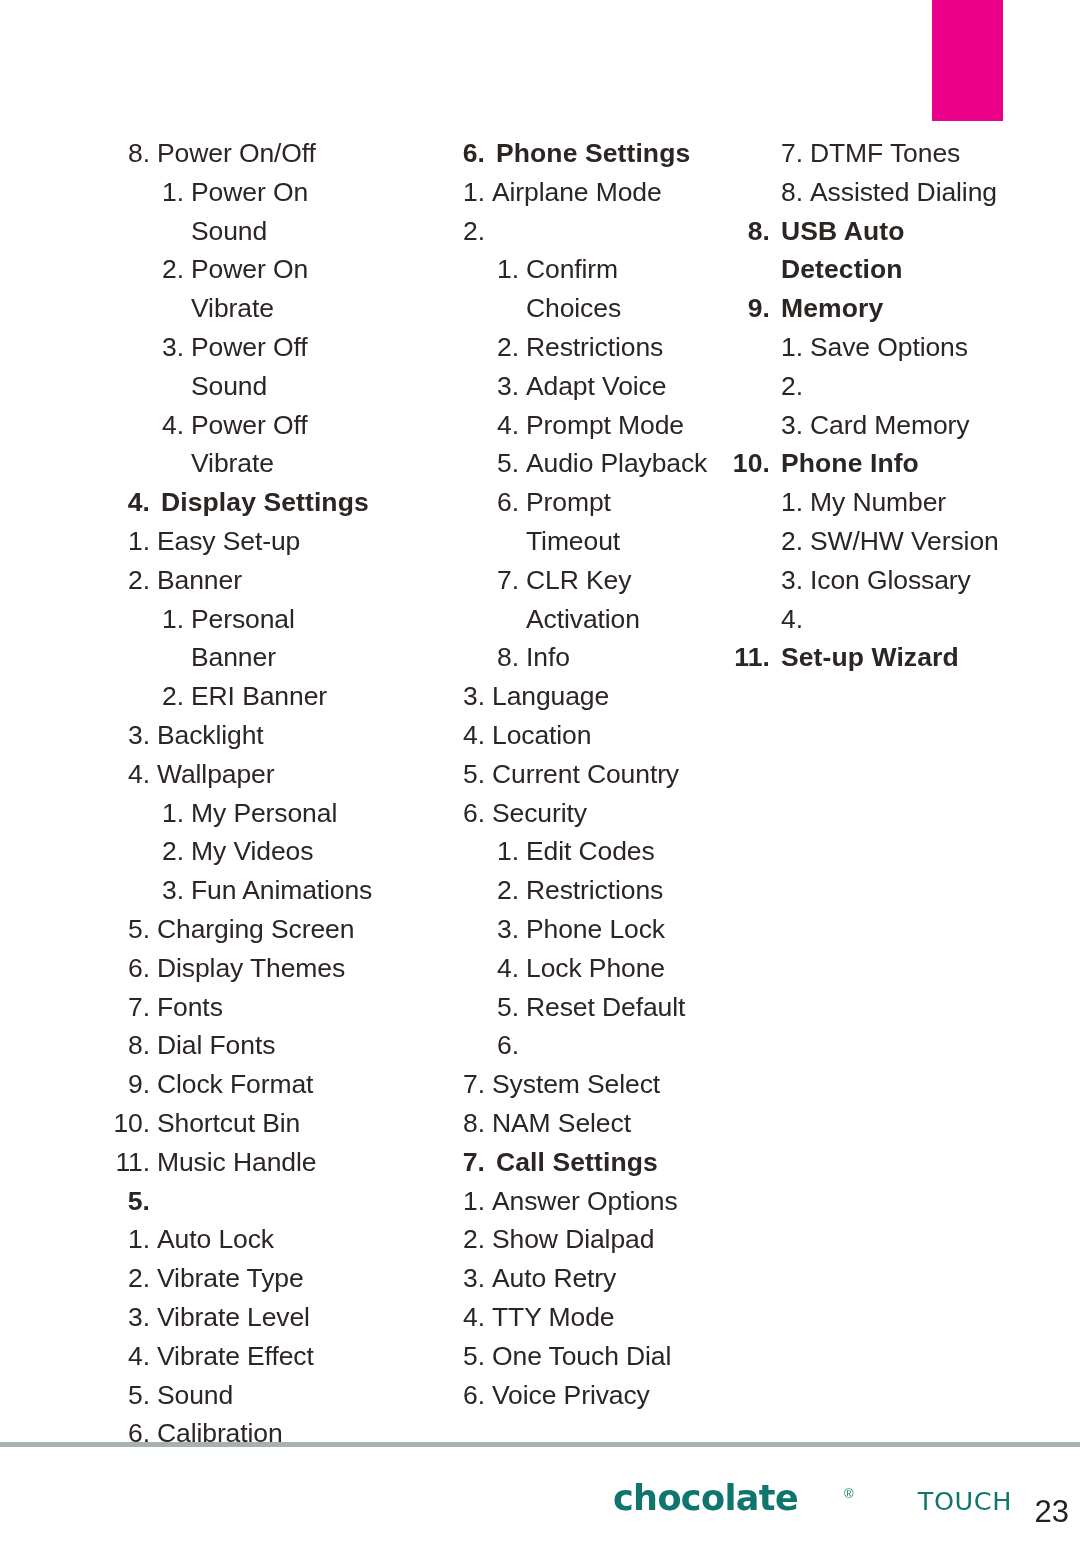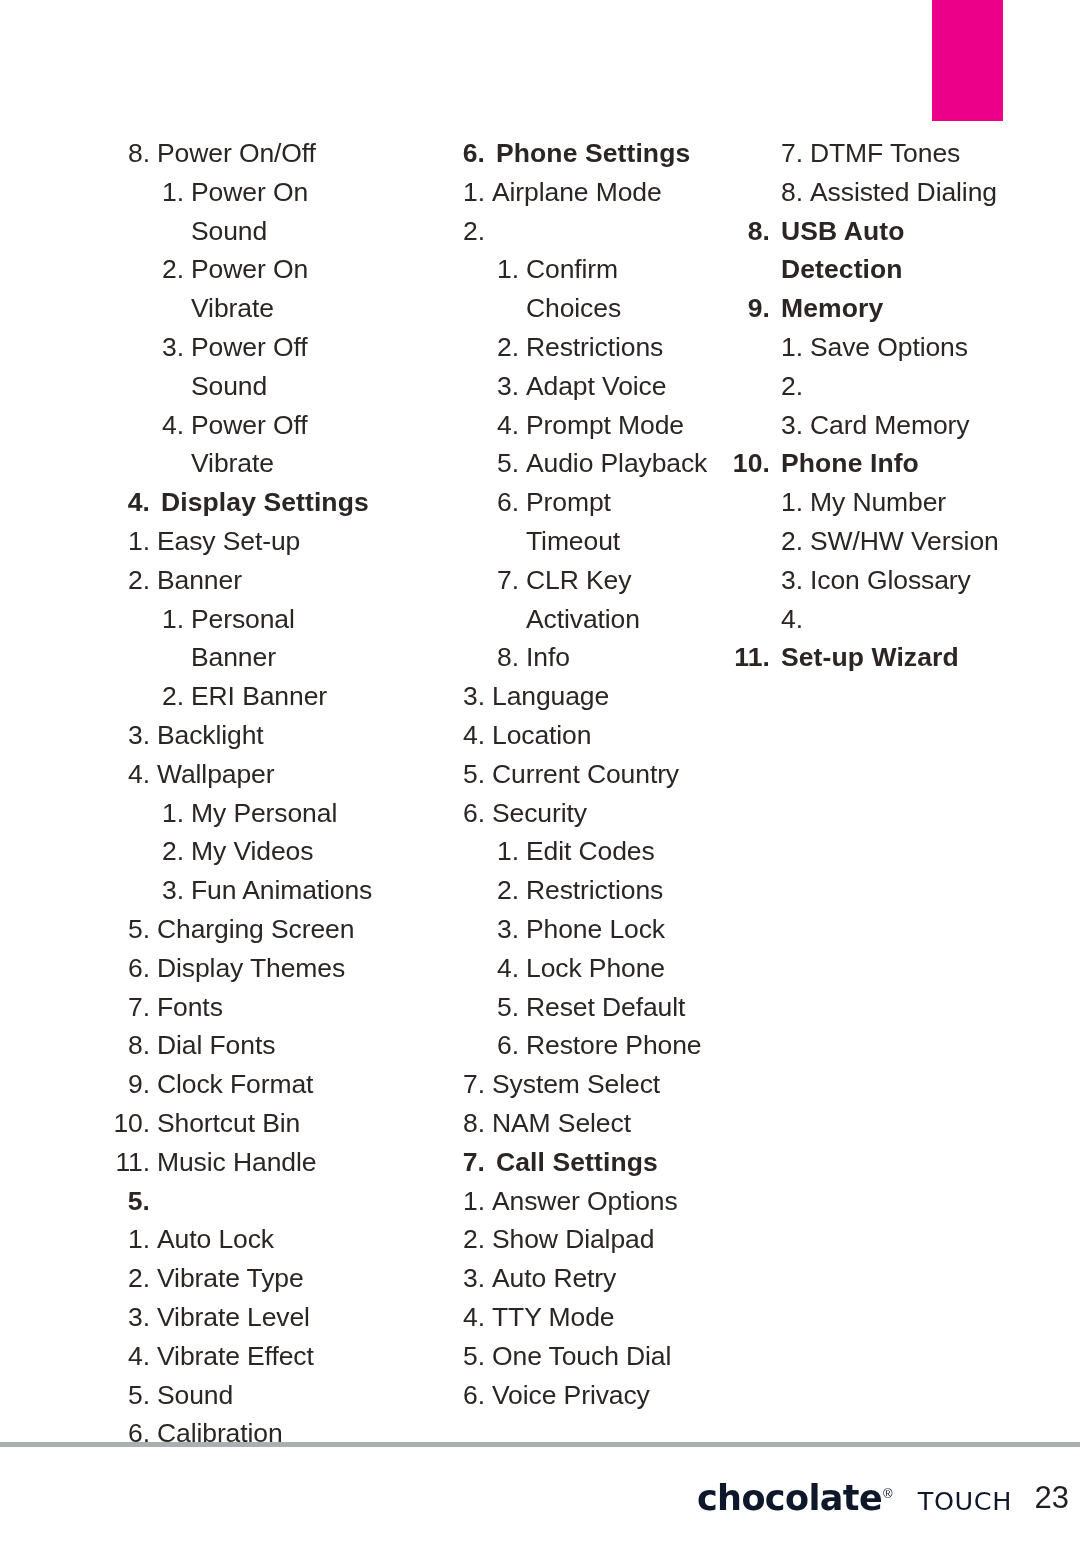--- a/index.html
+++ b/index.html
@@ -94,45 +94,46 @@
     top: 1478px;
     width: 1080px;
     height: 60px;
   }
   .brand {
     position: absolute;
     right: 68px;
     top: 0px;
     display: flex;
     align-items: baseline;
-    color: #0f172a;
+    color: #0f766e;
+    gap: 45px;
   }
   .brand-main {
     font-size: 35px;
     font-weight: bold;
     letter-spacing: -0.6px;
     font-family: "DejaVu Sans", sans-serif;
   }
   .brand-reg {
     font-size: 13px;
     vertical-align: super;
     position: relative;
     top: -12px;
     left: 1px;
   }
   .brand-sub {
     font-size: 25.5px;
     letter-spacing: 0.6px;
-    margin-left: 26px;
+    margin-left: 20px;
     font-family: "DejaVu Sans", sans-serif;
   }
   .page-number {
     position: absolute;
     right: 11px;
-    top: 2px;
+    top: 16px;
     font-size: 31px;
     color: #231f20;
   }
 </style>
 </head>
 <body>
 
 <div class="corner-tab"></div>
 
 <div class="columns">
@@ -360,21 +361,20 @@
       <div class="entry lvl1">
         <span class="num">4.</span>
         <span class="label">Lock Phone</span>
       </div>
       <div class="entry lvl1">
         <span class="num">5.</span>
         <span class="label">Reset Default</span>
       </div>
       <div class="entry lvl1">
         <span class="num">6.</span>
-        <span class="label">Restore Phone</span>
       </div>
       <div class="entry lvl0">
         <span class="num">7.</span>
         <span class="label">System Select</span>
       </div>
       <div class="entry lvl0">
         <span class="num">8.</span>
         <span class="label">NAM Select</span>
       </div>
       <div class="entry lvl0 head">

